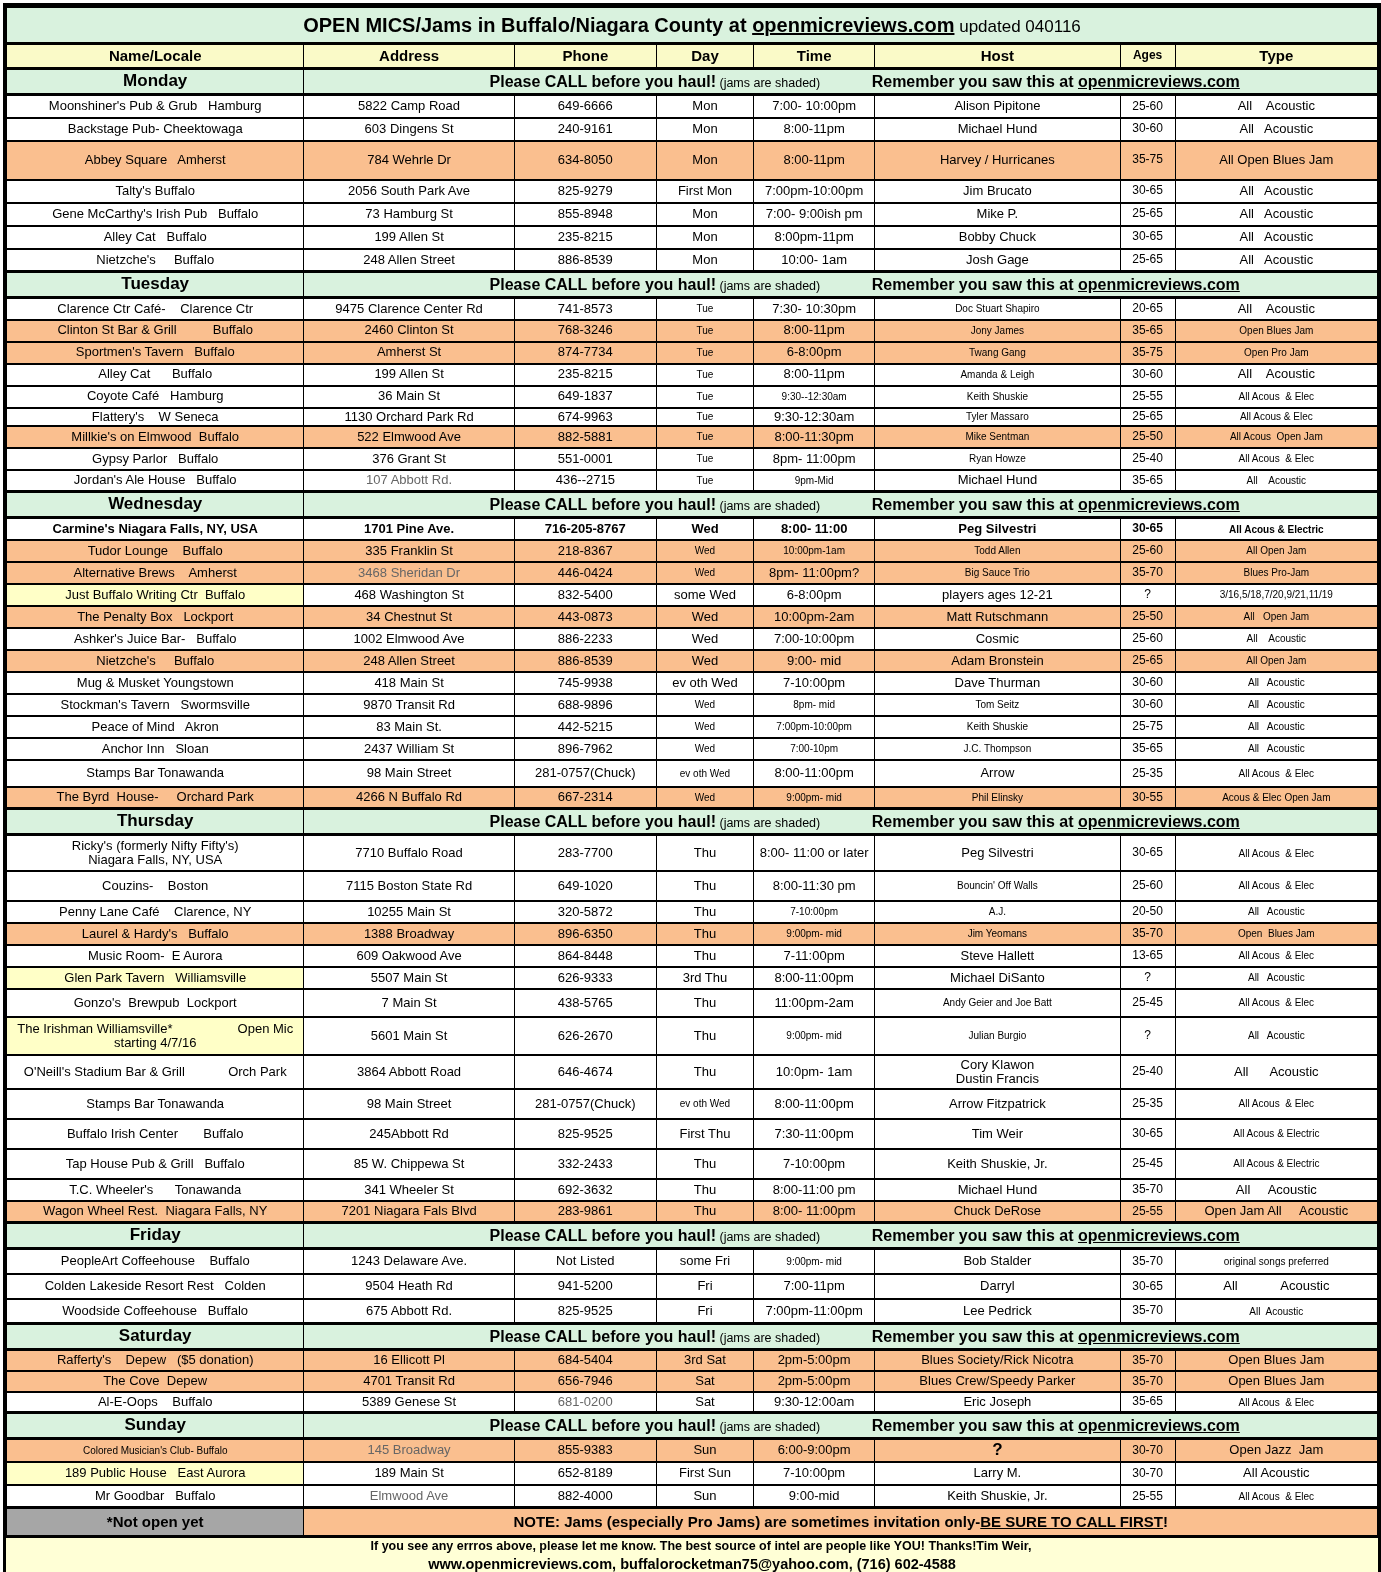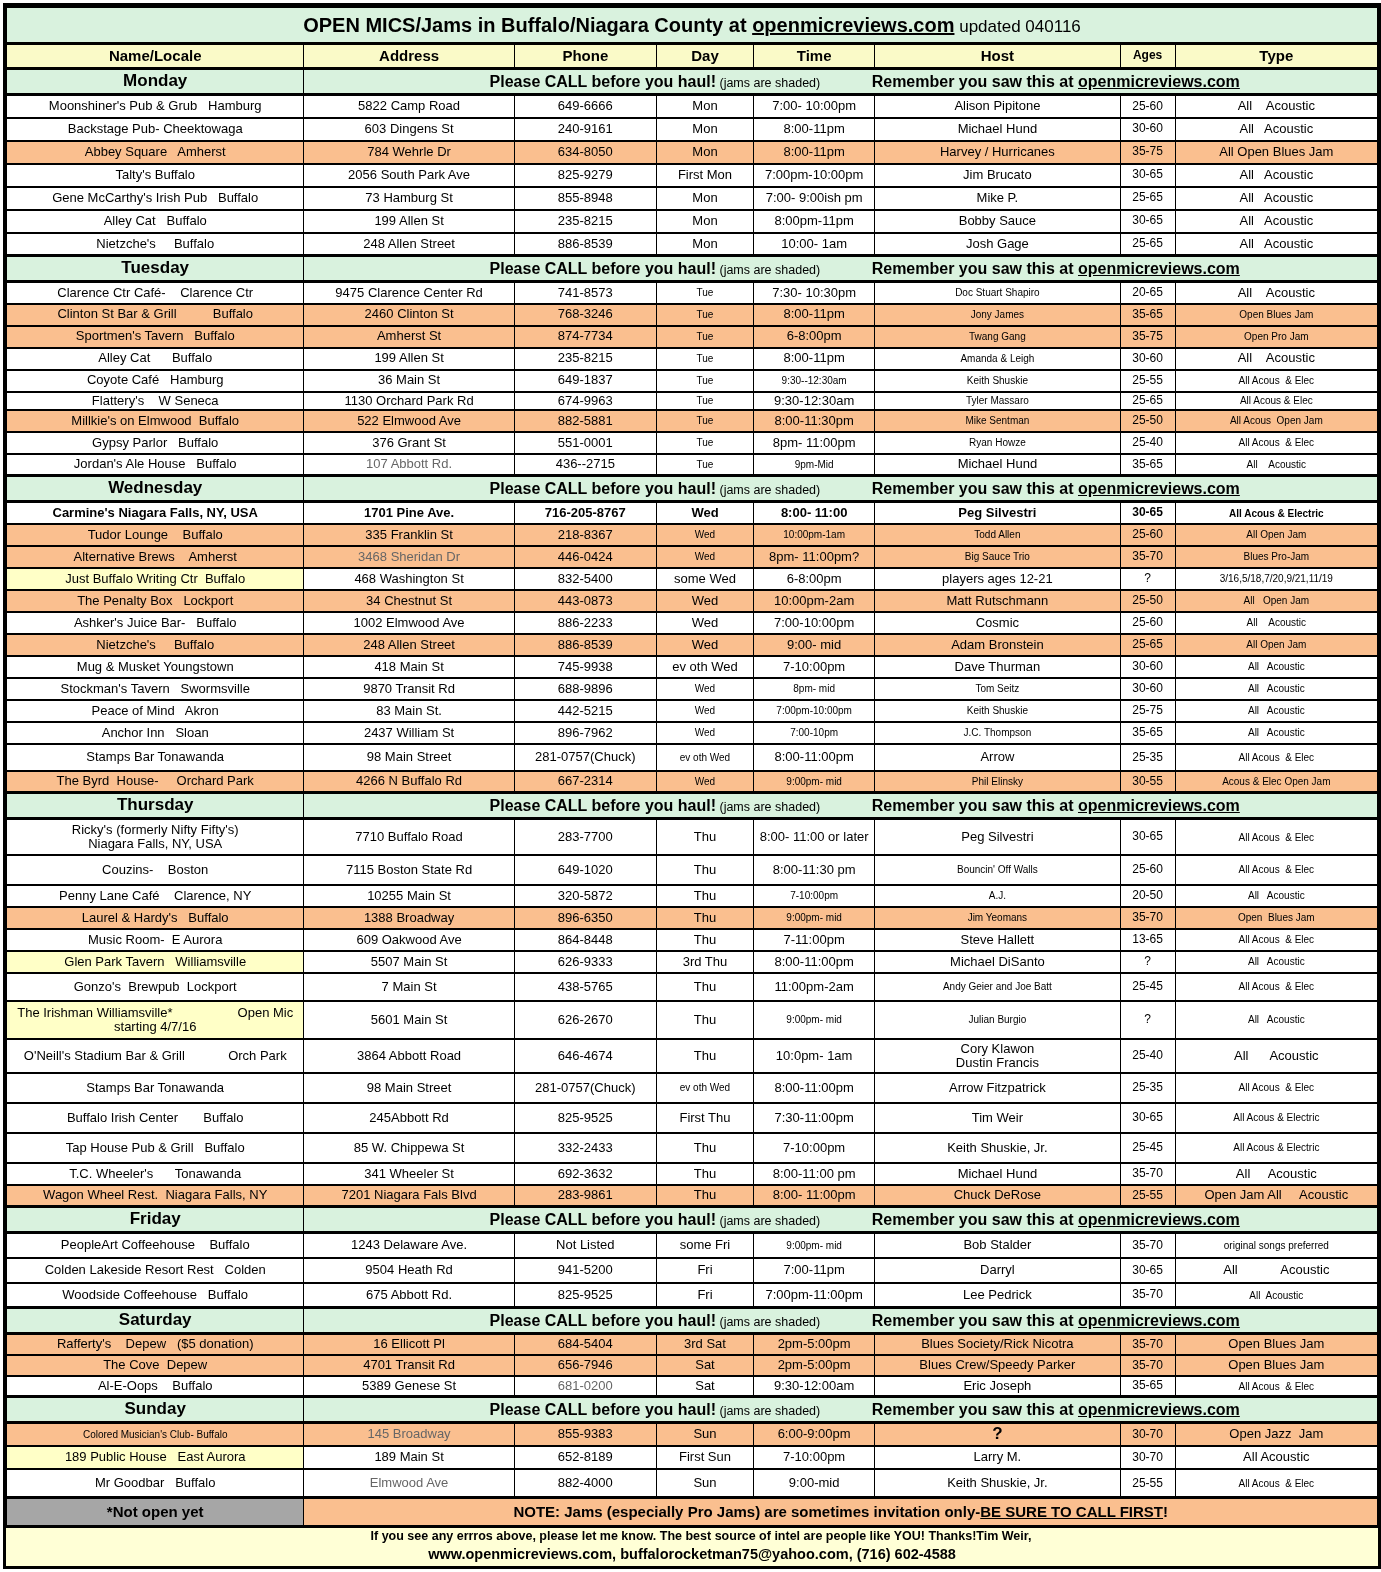--- a/index.html
+++ b/index.html
@@ -92,21 +92,21 @@
         <tr style="height: 23px;">
           <td class="pre">Backstage Pub- Cheektowaga</td>
           <td class="">603 Dingens St</td>
           <td class="">240-9161</td>
           <td class="">Mon</td>
           <td class="pre">8:00-11pm</td>
           <td class="pre">Michael Hund</td>
           <td class="ages">30-60</td>
           <td class="pre">All   Acoustic</td>
         </tr>
-        <tr class="jam" style="height: 23px;">
+        <tr class="jam" style="height: 39px;">
           <td class="pre">Abbey Square   Amherst</td>
           <td class="">784 Wehrle Dr</td>
           <td class="">634-8050</td>
           <td class="">Mon</td>
           <td class="pre">8:00-11pm</td>
           <td class="pre">Harvey / Hurricanes</td>
           <td class="ages">35-75</td>
           <td class="pre">All Open Blues Jam</td>
         </tr>
         <tr style="height: 23px;">
@@ -128,21 +128,21 @@
           <td class="pre">Mike P.</td>
           <td class="ages">25-65</td>
           <td class="pre">All   Acoustic</td>
         </tr>
         <tr style="height: 23px;">
           <td class="pre">Alley Cat   Buffalo</td>
           <td class="">199 Allen St</td>
           <td class="">235-8215</td>
           <td class="">Mon</td>
           <td class="pre">8:00pm-11pm</td>
-          <td class="pre">Bobby Sauce</td>
+          <td class="pre">Bobby Chuck</td>
           <td class="ages">30-65</td>
           <td class="pre">All   Acoustic</td>
         </tr>
         <tr style="height: 23px;">
           <td class="pre">Nietzche's     Buffalo</td>
           <td class="">248 Allen Street</td>
           <td class="">886-8539</td>
           <td class="">Mon</td>
           <td class="pre">10:00- 1am</td>
           <td class="pre">Josh Gage</td>
@@ -609,21 +609,21 @@
         <tr style="height: 23px;">
           <td class="pre yel">189 Public House   East Aurora</td>
           <td class="">189 Main St</td>
           <td class="">652-8189</td>
           <td class="">First  Sun</td>
           <td class="pre">7-10:00pm</td>
           <td class="pre">Larry M.</td>
           <td class="ages">30-70</td>
           <td class="pre">All Acoustic</td>
         </tr>
-        <tr style="height: 29px;">
+        <tr style="height: 23px;">
           <td class="pre">Mr Goodbar   Buffalo</td>
           <td class="gray">Elmwood Ave</td>
           <td class="">882-4000</td>
           <td class="">Sun</td>
           <td class="pre">9:00-mid</td>
           <td class="pre">Keith Shuskie, Jr.</td>
           <td class="ages">25-55</td>
           <td class="pre sm">All Acous  &amp; Elec</td>
         </tr>
         <tr>

